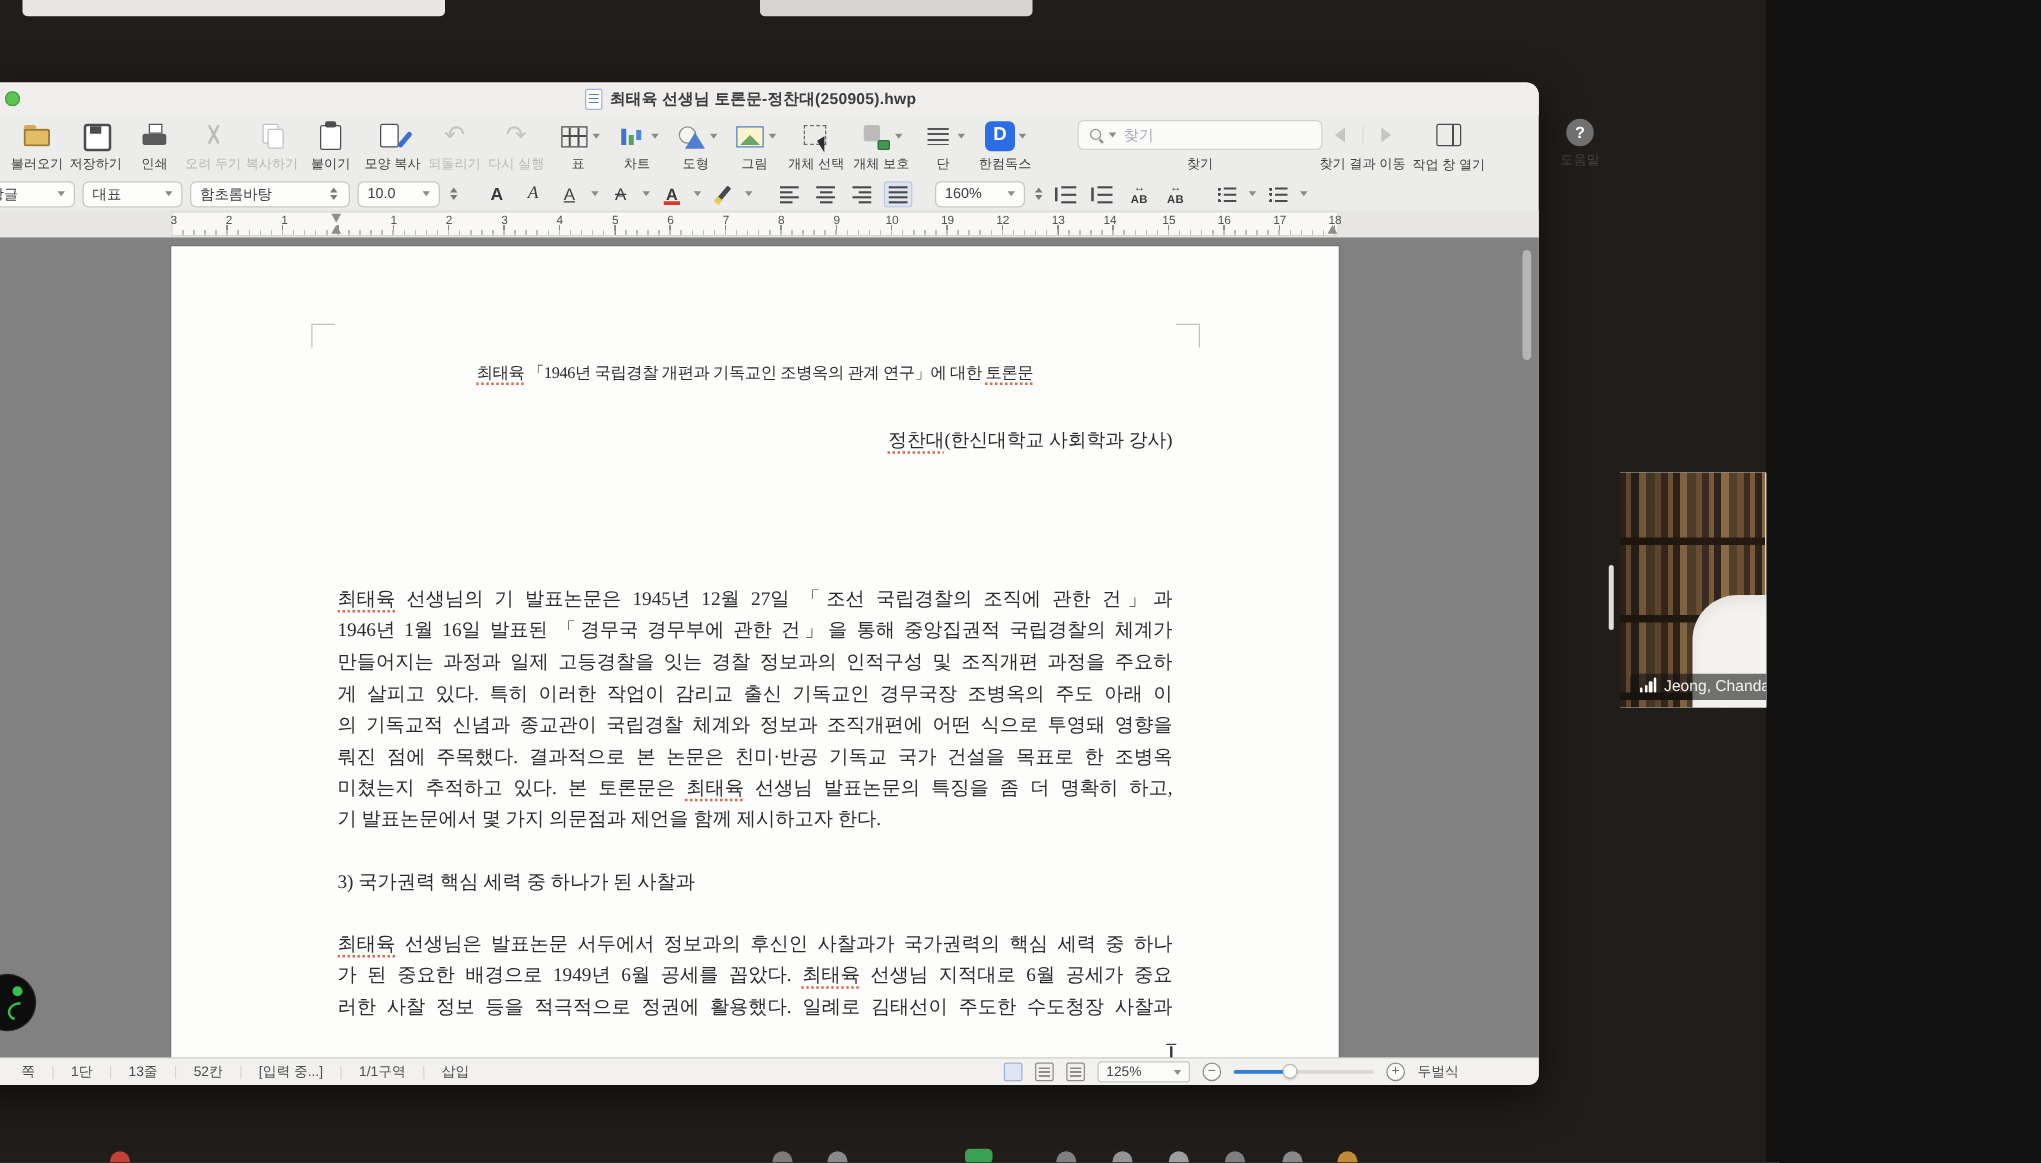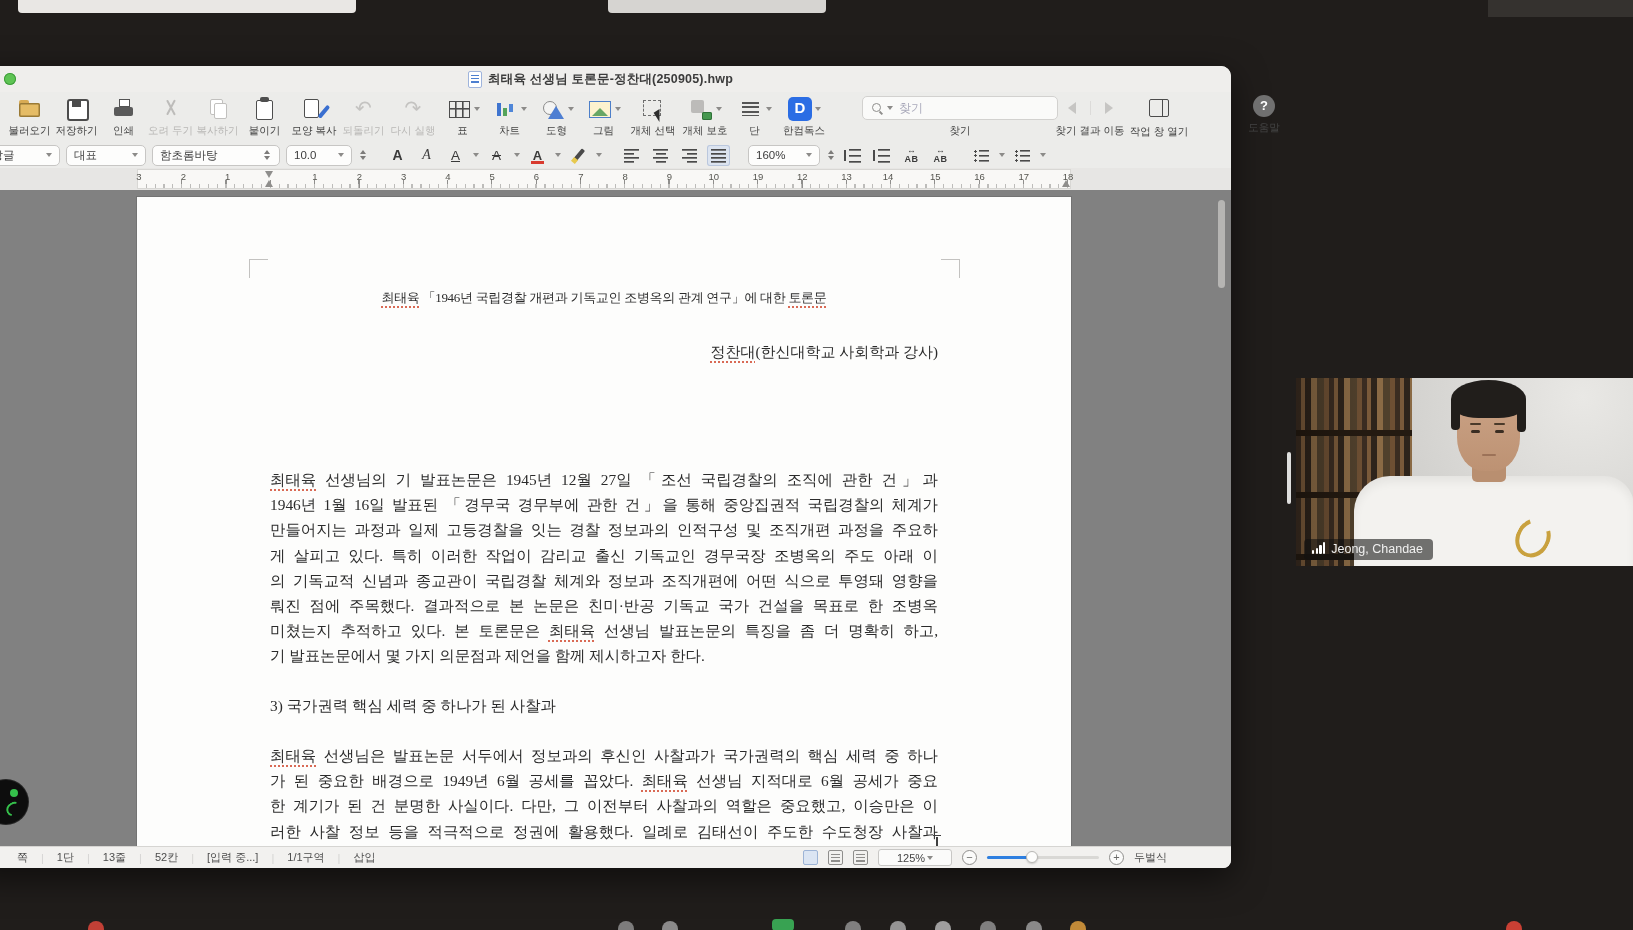--- a/index.html
+++ b/index.html
@@ -1,16 +1,16 @@
 <!DOCTYPE html>
 <html><head>
 <meta charset="utf-8">
 <style>
   html,body{margin:0;padding:0;background:#111;}
-  .screen{position:relative;width:1633px;height:930px;background:#201d1b;overflow:hidden;
+  .screen{position:relative;width:1413px;height:930px;background:#201d1b;overflow:hidden;
           font-family:"Liberation Sans","DejaVu Sans",sans-serif;}
 
   
   .bg-tab-a{position:absolute;left:18px;top:0;width:338px;height:13px;background:#e9e7e4;border-radius:0 0 4px 4px;}
   .bg-tab-b{position:absolute;left:608px;top:0;width:218px;height:13px;background:#d6d4d1;border-radius:0 0 4px 4px;}
   .bg-strip-right{position:absolute;left:1488px;top:0;width:145px;height:17px;background:#35322f;}
 
   
   .hwp-window{position:absolute;left:-30px;top:66px;width:1261px;height:802px;background:#ececea;
               border-radius:10px 10px 8px 8px;box-shadow:0 10px 34px rgba(0,0,0,.55);}
@@ -161,21 +161,21 @@
   .statusbar{position:absolute;left:0;right:0;bottom:0;height:22px;background:#f2f1ef;border-top:1px solid #d6d5d2;
              border-radius:0 0 8px 8px;display:flex;align-items:center;font-size:11px;color:#4c4c4c;padding-left:34px;box-sizing:border-box;}
   .st-item{margin:0 13px;white-space:nowrap;}
   .st-sep{color:#d5d4d2;}
   .st-right{margin-left:auto;margin-right:64px;display:flex;align-items:center;gap:10px;}
   .view-ic{width:15px;height:15px;border:1.3px solid #8f8e8c;border-radius:2px;position:relative;box-sizing:border-box;}
   .view-ic.sel{background:#dbe5f3;border-color:#9db4d6;}
   .view-ic.lines::before{content:"";position:absolute;left:2px;right:2px;top:3px;height:8px;
      background:repeating-linear-gradient(#8f8e8c 0 1.2px,transparent 1.2px 3.2px);}
   .zoom-select{width:74px;height:17px;border:1px solid #c8c7c5;border-radius:3px;background:#fbfbfa;
-               display:flex;align-items:center;justify-content:space-between;padding:0 18px;box-sizing:border-box;font-size:11px;color:#444;}
+               display:flex;align-items:center;justify-content:space-between;padding:0 6px;box-sizing:border-box;font-size:11px;color:#444;}
   .round-btn{width:15px;height:15px;border:1.3px solid #8f8e8c;border-radius:50%;display:flex;align-items:center;justify-content:center;
              font-size:11px;line-height:1;color:#6a6a68;box-sizing:border-box;background:#fbfbfa;}
   .zslider{width:112px;height:3px;background:#d9d8d5;border-radius:2px;position:relative;}
   .zfill{position:absolute;left:0;top:0;height:3px;width:40%;background:#2e7fe0;border-radius:2px;}
   .zknob{position:absolute;left:calc(40% - 6px);top:-5px;width:12px;height:12px;border-radius:50%;background:#fdfdfc;
          border:1px solid #b9b8b5;box-shadow:0 1px 2px rgba(0,0,0,.18);box-sizing:border-box;}
 
   
   .webcam{position:absolute;left:1296px;top:378px;width:337px;height:188px;background:#d4d3d0;overflow:hidden;}
   .cam-wall{position:absolute;inset:0;background:radial-gradient(circle at 85% 10%,#e9e8e5 0%,#d2d1ce 55%,#c6c5c2 100%);}
@@ -473,21 +473,20 @@
             <div class="doc-line">뤄진 점에 주목했다. 결과적으로 본 논문은 친미·반공 기독교 국가 건설을 목표로 한 조병옥</div>
             <div class="doc-line">미쳤는지 추적하고 있다. 본 토론문은 <span class="sp">최태육</span> 선생님 발표논문의 특징을 좀 더 명확히 하고,</div>
             <div class="doc-line short">기 발표논문에서 몇 가지 의문점과 제언을 함께 제시하고자 한다.</div>
           </div>
         <div class="doc-text doc-block hd" id="doc-hd">
             <div class="doc-line short">3) 국가권력 핵심 세력 중 하나가 된 사찰과</div>
           </div>
         <div class="doc-text doc-block p2" id="doc-p2">
             <div class="doc-line"><span class="sp">최태육</span> 선생님은 발표논문 서두에서 정보과의 후신인 사찰과가 국가권력의 핵심 세력 중 하나</div>
             <div class="doc-line">가 된 중요한 배경으로 1949년 6월 공세를 꼽았다. <span class="sp">최태육</span> 선생님 지적대로 6월 공세가 중요</div>
-            <div class="doc-line">한 계기가 된 건 분명한 사실이다. 다만, 그 이전부터 사찰과의 역할은 중요했고, 이승만은 이</div>
             <div class="doc-line">러한 사찰 정보 등을 적극적으로 정권에 활용했다. 일례로 김태선이 주도한 수도청장 사찰과</div>
           </div>
       </div>
       <div class="v-scroll-thumb"></div>
       <div class="ibeam"></div>
     </div>
 
     <div class="statusbar">
       <span id="st-left" style="display:flex;align-items:center;">
           <span class="st-item">쪽</span>

